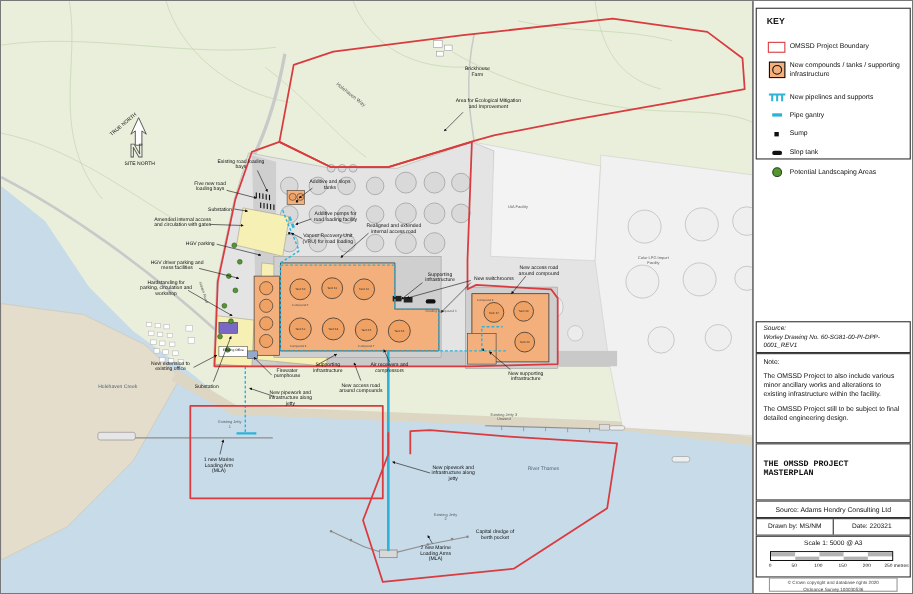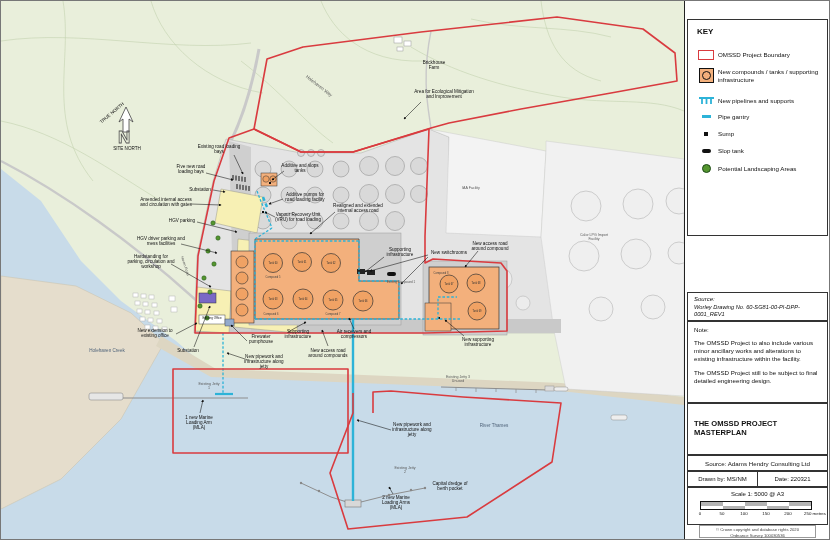--- a/index.html
+++ b/index.html
@@ -10,41 +10,41 @@
   .mlabel{position:absolute;font-size:4.6px;line-height:1.14;color:#111;text-align:center;
           transform:translate(-50%,-50%);pointer-events:none;}
   .mlabel.nw{white-space:nowrap;}
   .mlabel.gray{color:#5a5a5a;}
   .mlabel.blue{color:#50647a;}
   .mlabel.tiny{font-size:3.6px;}
   .mlabel.micro{font-size:3.0px;}
   
   .panel{position:absolute;left:683px;top:0;width:147px;height:540px;background:#fff;border-left:1px solid #222;box-sizing:border-box;}
   .pbox{position:absolute;left:2px;width:141px;border:1px solid #333;background:#fff;box-sizing:border-box;}
-  .keybox{top:18px;height:217px;}
+  .keybox{top:6px;height:138px;}
   .keytitle{font-size:8px;font-weight:bold;color:#111;margin:7px 0 0 9px;}
   .krow{position:absolute;left:6px;width:130px;display:flex;align-items:center;}
   .kico{width:24px;flex:0 0 24px;display:flex;justify-content:center;align-items:center;}
   .klab{font-size:6.2px;color:#111;line-height:1.25;}
   .sw-boundary{width:14px;height:8px;border:1.6px solid #d93b3f;background:#fff;}
   .sw-compound{width:13px;height:13px;border:1px solid #111;background:#f3b07c;display:flex;align-items:center;justify-content:center;}
   .sw-compound i{display:block;width:7px;height:7px;border:1px solid #111;border-radius:50%;}
   .sw-gantry{width:9px;height:3px;background:#2db3d8;}
   .sw-sump{width:4px;height:4px;background:#111;}
   .sw-slop{width:9px;height:4px;background:#111;border-radius:2px;}
   .sw-land{width:7px;height:7px;background:#55962f;border:1px solid #1d4a17;border-radius:50%;}
   .srcbox{top:291px;height:29px;padding:3px 6px;}
   .srcbox .h{font-size:6px;font-style:italic;color:#111;}
   .srcbox .t{font-size:5.7px;font-style:italic;color:#111;margin-top:2px;line-height:1.2;}
   .notebox{top:320px;height:82px;padding:4px 6px;}
   .notebox .h{font-size:6.2px;color:#111;}
   .notebox p{font-size:6.2px;color:#111;line-height:1.3;margin:6px 0 0 0;}
   .titlebox{top:402px;height:52px;padding:4px 6px;}
   .t1{font-size:8.2px;font-weight:bold;color:#111;line-height:1.25;}
-  .t2{font-size:7.6px;font-weight:bold;color:#111;margin-top:11px;}
+  .t2{font-size:7.6px;font-weight:bold;color:#111;margin-top:11px;font-family:Liberation Mono, monospace;}
   .rowsrc{top:454px;height:16px;display:flex;align-items:center;justify-content:center;font-size:6.2px;color:#111;}
   .rowdrawn{top:470px;height:16px;display:flex;}
   .rowdrawn div{flex:1;display:flex;align-items:center;justify-content:center;font-size:6px;color:#111;}
   .rowdrawn div:first-child{border-right:1px solid #333;}
   .rowscale{top:486px;height:38px;}
   .scaletxt{font-size:6px;color:#111;text-align:center;margin-top:3px;}
   .sbar{position:absolute;left:12px;top:13px;width:110px;height:7px;border:0.5px solid #111;}
   .sbar .r{display:flex;height:3.5px;}
   .sbar .c{width:22px;height:3.5px;}
   .cd{background:#b3b3b3;} .cl{background:#fff;}

